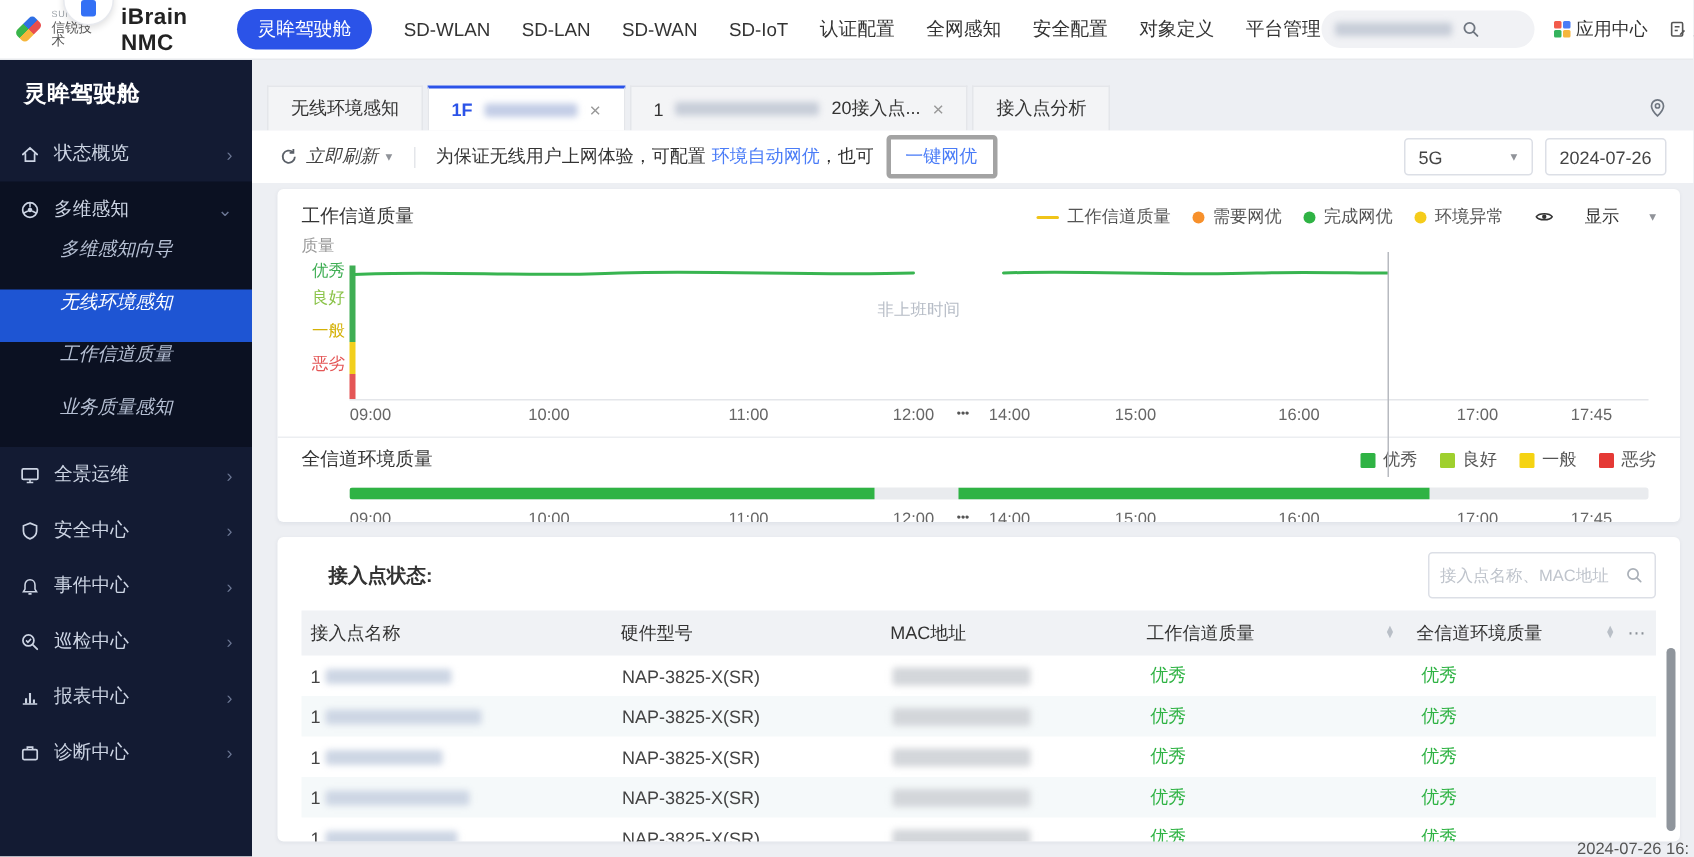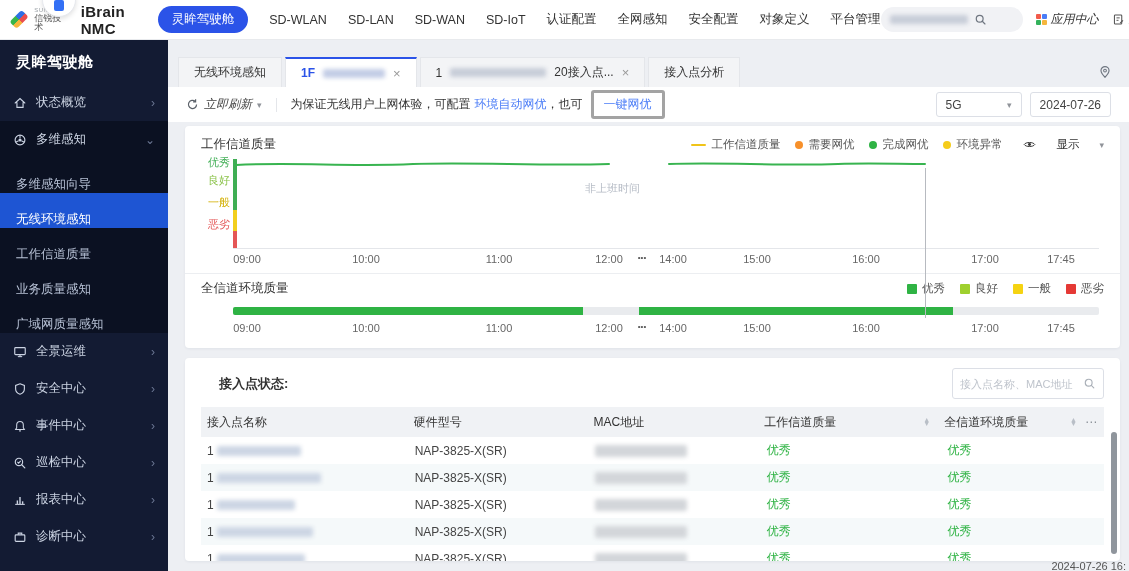--- a/index.html
+++ b/index.html
@@ -37,42 +37,42 @@
   .nav-item { font-size:12.5px; color:#333; cursor:pointer; white-space:nowrap; }
   .nav-item.active {
     background:#2b53e8; color:#fff; padding:5px 14px; border-radius:15px; font-size:12.5px;
   }
   .topbar-right { display:flex; align-items:center; margin-left:auto; gap:13px; }
   .global-search {
     width:142px; height:25px; background:#f1f2f5; border-radius:14px;
     display:flex; align-items:center; padding:0 9px; gap:6px;
   }
   .mask { display:inline-block; background:#c7cdd8; border-radius:2px; filter:blur(2px); }
-  .tb-action { display:flex; align-items:center; gap:4px; font-size:12px; color:#333; cursor:pointer; white-space:nowrap;font-style:italic; }
+  .tb-action { display:flex; align-items:center; gap:4px; font-size:12px; color:#333; cursor:pointer; white-space:nowrap; }
   .app-grid { width:11px; height:11px; display:grid; grid-template-columns:1fr 1fr; gap:1px; }
   .app-grid i { border-radius:1px; }
   .app-grid i:nth-child(1){background:#f25b4b}.app-grid i:nth-child(2){background:#4a7cf7}
   .app-grid i:nth-child(3){background:#34b25c}.app-grid i:nth-child(4){background:#f5b63c}
 
   
   .sidebar {
     position:absolute; top:40px; left:0; bottom:0; width:168px;
     background:#131b33; color:#c9d1e0; z-index:5;
   }
   .sidebar-title { color:#fff; font-size:15px; font-weight:bold; padding:13px 16px 12px; letter-spacing:.5px; }
   .side-item {
     height:37px; display:flex; align-items:center; gap:9px; padding:0 13px;
     font-size:12.5px; color:#ccd4e3; cursor:pointer;
   }
   .side-item .chev { margin-left:auto; color:#6b7693; font-size:12px; }
   .side-item svg { flex:0 0 auto; }
   .side-group { background:#0b1122; }
   .sub-item {
-    height:35px; display:flex; align-items:flex-end; padding-left:16px;
-    font-size:12.5px; color:#b6c0d4; cursor:pointer;
+    height:35px; display:flex; align-items:flex-start; padding-left:40px;
+    font-size:12.5px; color:#b6c0d4; cursor:pointer;font-style:italic;
   }
   .sub-item.active { background:#1e55d3; color:#fff; }
 
   
   .main { position:absolute; left:168px; top:40px; right:0; bottom:0; background:#edeff3; }
 
   .tabrow { position:absolute; top:17px; left:10px; height:30px; display:flex; align-items:flex-end; gap:3px; }
   .tab {
     height:30px; display:flex; align-items:center; gap:8px; padding:0 15px;
     background:#f3f4f6; border:1px solid #e4e6ea; border-bottom:none;
@@ -245,23 +245,20 @@
     </div>
     <div class="sub-item active">
       <span>无线环境感知</span>
     </div>
     <div class="sub-item">
       <span>工作信道质量</span>
     </div>
     <div class="sub-item">
       <span>业务质量感知</span>
     </div>
-    <div class="sub-item">
-      <span>广域网质量感知</span>
-    </div>
   </div>
 
   <div class="side-item">
     <svg width="14" height="14" viewBox="0 0 16 16">
       <rect x="2" y="3" width="12" height="8" rx="1" fill="none" stroke="currentColor" stroke-width="1.3"></rect>
       <line x1="8" y1="11" x2="8" y2="13" stroke="currentColor" stroke-width="1.2"></line>
       <line x1="5.5" y1="13.3" x2="10.5" y2="13.3" stroke="currentColor" stroke-width="1.2"></line>
     </svg>
     <span>全景运维</span>
     <span class="chev">›</span>
@@ -386,20 +383,21 @@
         <span class="display-toggle">
           <svg width="13" height="13" viewBox="0 0 16 16">
             <path d="M1.5 8 C3.5 4.7 12.5 4.7 14.5 8 C12.5 11.3 3.5 11.3 1.5 8 Z" fill="none" stroke="#333" stroke-width="1.2"></path>
             <circle cx="8" cy="8" r="1.8" fill="#333"></circle>
           </svg>
           <span>显示</span>
           <span class="caret">▾</span>
         </span>
       </div>
     </div>
+    <div class="y-axis-label">质量</div>
 
     <div class="plot">
       <div class="y-strip"></div>
       <span class="ytick" style="top:-2px;color:#3fae54;">优秀</span>
       <span class="ytick" style="top:16px;color:#8bc34a;">良好</span>
       <span class="ytick" style="top:38px;color:#d4b106;">一般</span>
       <span class="ytick" style="top:60px;color:#e45656;">恶劣</span>
       <svg width="866" height="92" style="position:absolute;left:0;top:0;">
         <path d="M3,8 C60,5 120,10 180,7 C240,5 310,9 376,7" fill="none" stroke="#38b450" stroke-width="2" stroke-linecap="round"></path>
         <path d="M436,7 C490,5 545,9 605,7 C635,6 665,7 692,7" fill="none" stroke="#38b450" stroke-width="2" stroke-linecap="round"></path>

